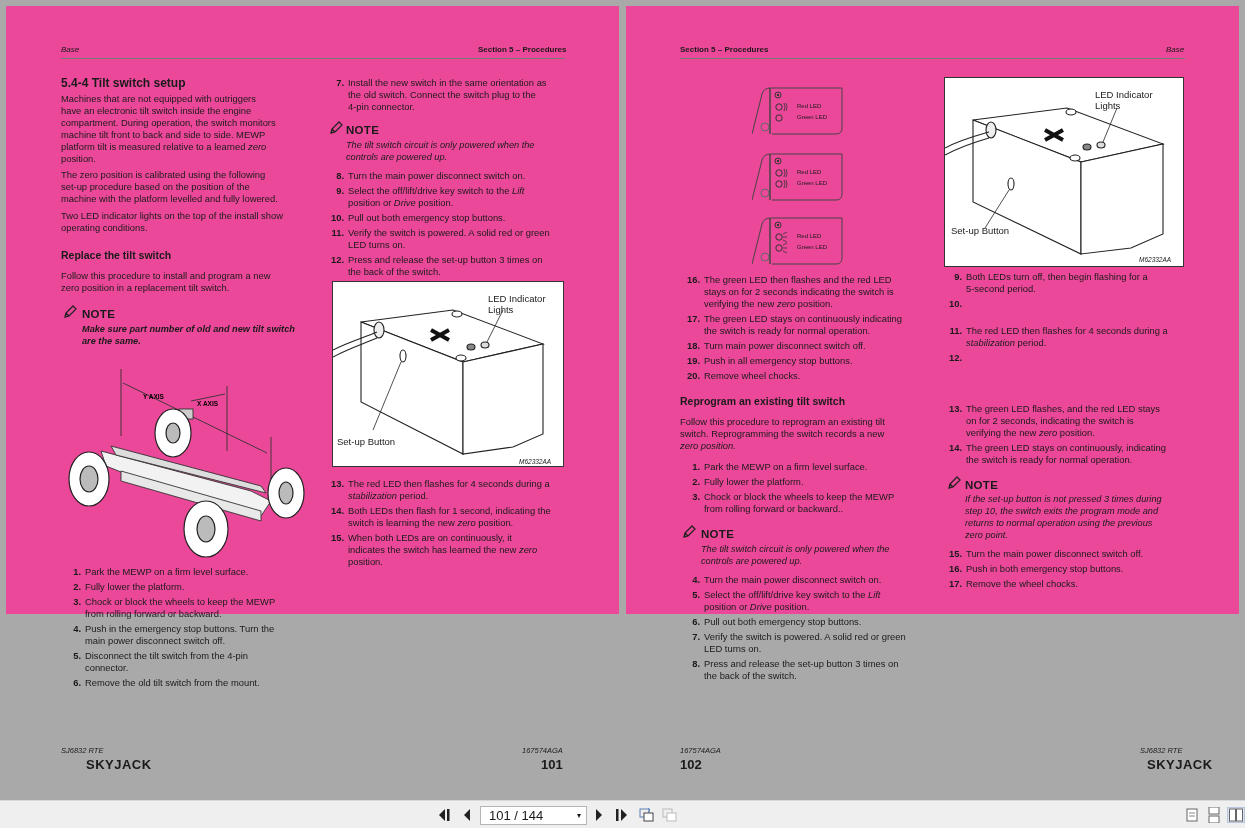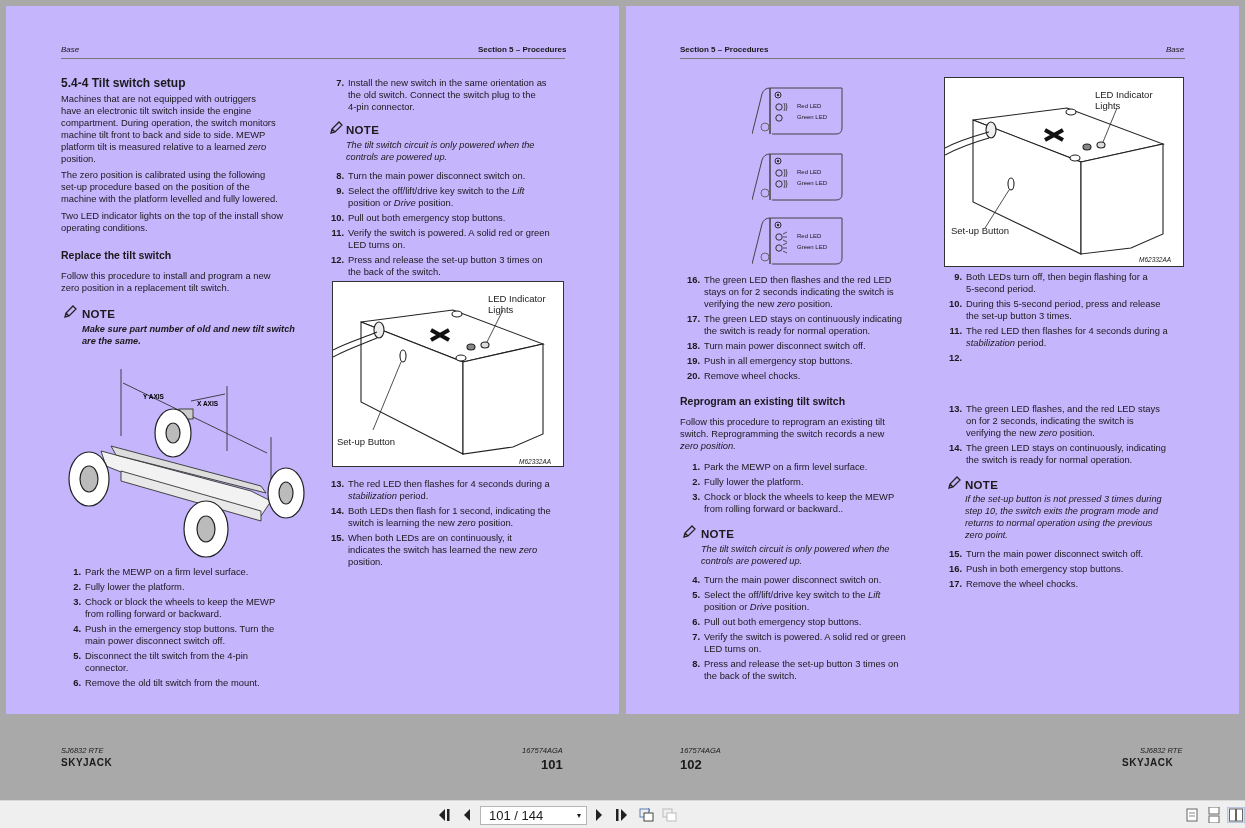--- a/index.html
+++ b/index.html
@@ -1,18 +1,18 @@
 <!DOCTYPE html>
 <html><head>
 <meta charset="utf-8">
 <style>
   * { box-sizing: border-box; margin: 0; padding: 0; }
   html, body { width: 1245px; height: 828px; overflow: hidden; background: #a9a9a9; font-family: "Liberation Sans", sans-serif; color: #1a1a1a; }
   .viewer { position: absolute; left: 0; top: 0; width: 1245px; height: 800px; background: #a9a9a9; }
-  .page { position: absolute; top: 6px; background: #c4b5fd; height: 708px; }
+  .page { position: absolute; top: 6px; background: #ec4899; height: 608px; }
   .page-left { left: 6px; width: 613px; }
   .page-right { left: 626px; width: 613px; }
   .abs { position: absolute; }
 
   .hdr { font-size: 8px; }
   .hdr-italic { font-style: italic; }
   .hdr-bold { font-weight: bold; }
   .rule { position: absolute; height: 1px; background: #777; }
 
   .h2 { font-size: 12px; font-weight: bold; }
@@ -27,21 +27,21 @@
   .note-head { font-size: 11.5px; font-weight: 900; letter-spacing: 0.3px; }
   .note-body { font-size: 9.2px; line-height: 12px; font-style: italic; }
   .pencil { position: absolute; width: 16px; height: 16px; }
 
   .fig-box { position: absolute; border: 1px solid #333; background: #fff; }
   .fig-label { font-size: 9.5px; position: absolute; }
   .fig-code { font-size: 6.5px; font-style: italic; position: absolute; }
 
   .foot-model { font-size: 7.5px; font-style: italic; }
   .foot-pgnum { font-size: 13px; font-weight: bold; }
-  .logo { font-size: 10px; font-weight: 900; letter-spacing: 0.5px; }
+  .logo { font-size: 13px; font-weight: 900; letter-spacing: 0.5px; margin-left: 25px; }
 
   .toolbar { position: absolute; left: 0; top: 800px; width: 1245px; height: 28px; background: #efefef; border-top: 1px solid #d8d8d8; }
   .tb-btn { position: absolute; top: 6px; width: 16px; height: 16px; display: flex; align-items: center; justify-content: center; cursor: pointer; }
   .page-box { position: absolute; left: 480px; top: 5px; width: 107px; height: 19px; background: #fff; border: 1px solid #b5b5b5; font-size: 13px; padding-left: 8px; line-height: 17px; }
   .page-box .dd { position: absolute; right: 5px; top: 0; font-size: 8px; }
   .view-active { background: #dbe3f0; border: 1px solid #b7c5de; }
 </style>
 </head>
 <body>
 
@@ -451,24 +451,20 @@
     <div id="r-steps-col2a">
         <div class="step" style="left: 316px; top: 265px; width: 250px; height: 24px;">
           <span class="num">9.</span>
           <span class="txt">
             <div>Both LEDs turn off, then begin flashing for a</div>
             <div>5-second period.</div>
           </span>
         </div>
         <div class="step" style="left: 316px; top: 292px; width: 250px; height: 24px;">
           <span class="num">10.</span>
-          <span class="txt">
-            <div>During this 5-second period, press and release</div>
-            <div>the set-up button 3 times.</div>
-          </span>
         </div>
         <div class="step" style="left: 316px; top: 319px; width: 250px; height: 24px;">
           <span class="num">11.</span>
           <span class="txt">
             <div>The red LED then flashes for 4 seconds during a</div>
             <div><i>stabilization</i> period.</div>
           </span>
         </div>
         <div class="step" style="left: 316px; top: 346px; width: 250px; height: 48px;">
           <span class="num">12.</span>

